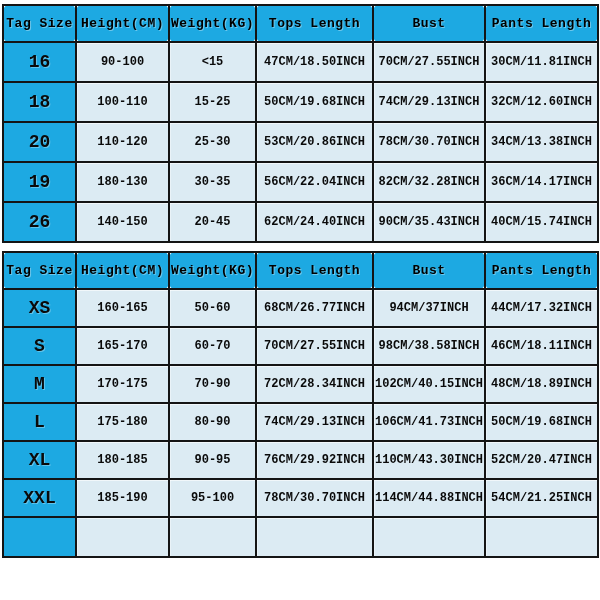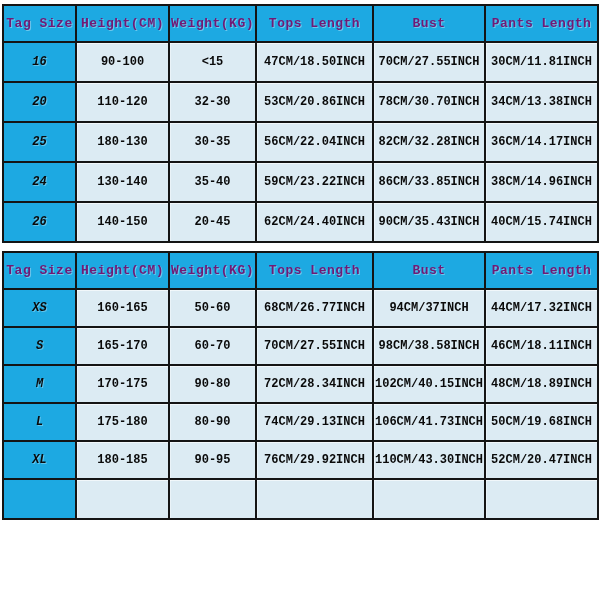--- a/index.html
+++ b/index.html
@@ -28,34 +28,34 @@
   col.c-tops{width:117px;}
   col.c-bust{width:112px;}
   col.c-pants{width:113px;}
   th,td{
     border:2px solid var(--border);
     text-align:center;vertical-align:middle;
     padding:0;white-space:nowrap;overflow:hidden;
   }
   th{
     background:var(--header-bg);
-    font-size:13px;letter-spacing:0.5px;color:#701a75;
+    font-size:13px;letter-spacing:0.5px;color:#000000;
     text-shadow:1px 1px 0 rgba(255,255,255,0.35);
+    border-radius:6px;
   }
   td{
     background:var(--cell-bg);
     font-size:12px;
     box-shadow:inset 0 1px 0 rgba(255,255,255,0.6), inset 1px 0 0 rgba(255,255,255,0.4);
   }
   td.tag{
     background:var(--header-bg);
-    font-size:12px;
+    font-size:18px;
     text-shadow:1px 1px 0 rgba(255,255,255,0.3);
     box-shadow:none;
-    font-style:italic;
   }
   table.kids thead tr{height:37px;}
   table.kids tbody tr{height:40px;}
   table.adult thead tr{height:37px;}
   table.adult tbody tr{height:38px;margin-left:20px;}
   table.adult tbody tr.partial{height:40px;}
 </style>
 </head>
 <body>
 
@@ -83,42 +83,42 @@
     <tbody>
       <tr>
         <td class="tag">16</td>
         <td>90-100</td>
         <td>&lt;15</td>
         <td>47CM/18.50INCH</td>
         <td>70CM/27.55INCH</td>
         <td>30CM/11.81INCH</td>
       </tr>
       <tr>
+        <td class="tag">18</td>
+        <td>100-110</td>
+        <td>15-25</td>
+        <td>50CM/19.68INCH</td>
+        <td>74CM/29.13INCH</td>
+        <td>32CM/12.60INCH</td>
+      </tr>
+      <tr>
         <td class="tag">20</td>
         <td>110-120</td>
-        <td>32-30</td>
+        <td>25-30</td>
         <td>53CM/20.86INCH</td>
         <td>78CM/30.70INCH</td>
         <td>34CM/13.38INCH</td>
       </tr>
       <tr>
-        <td class="tag">25</td>
+        <td class="tag">19</td>
         <td>180-130</td>
         <td>30-35</td>
         <td>56CM/22.04INCH</td>
         <td>82CM/32.28INCH</td>
         <td>36CM/14.17INCH</td>
-      </tr>
-      <tr>
-        <td class="tag">24</td>
-        <td>130-140</td>
-        <td>35-40</td>
-        <td>59CM/23.22INCH</td>
-        <td>86CM/33.85INCH</td>
-        <td>38CM/14.96INCH</td>
       </tr>
       <tr>
         <td class="tag">26</td>
         <td>140-150</td>
         <td>20-45</td>
         <td>62CM/24.40INCH</td>
         <td>90CM/35.43INCH</td>
         <td>40CM/15.74INCH</td>
       </tr>
     </tbody>
@@ -156,41 +156,49 @@
         <td class="tag">S</td>
         <td>165-170</td>
         <td>60-70</td>
         <td>70CM/27.55INCH</td>
         <td>98CM/38.58INCH</td>
         <td>46CM/18.11INCH</td>
       </tr>
       <tr>
         <td class="tag">M</td>
         <td>170-175</td>
-        <td>90-80</td>
+        <td>70-90</td>
         <td>72CM/28.34INCH</td>
         <td>102CM/40.15INCH</td>
         <td>48CM/18.89INCH</td>
       </tr>
       <tr>
         <td class="tag">L</td>
         <td>175-180</td>
         <td>80-90</td>
         <td>74CM/29.13INCH</td>
         <td>106CM/41.73INCH</td>
         <td>50CM/19.68INCH</td>
       </tr>
       <tr>
         <td class="tag">XL</td>
         <td>180-185</td>
         <td>90-95</td>
         <td>76CM/29.92INCH</td>
         <td>110CM/43.30INCH</td>
         <td>52CM/20.47INCH</td>
       </tr>
+      <tr>
+        <td class="tag">XXL</td>
+        <td>185-190</td>
+        <td>95-100</td>
+        <td>78CM/30.70INCH</td>
+        <td>114CM/44.88INCH</td>
+        <td>54CM/21.25INCH</td>
+      </tr>
       <tr class="partial">
         <td class="tag"></td>
         <td></td>
         <td></td>
         <td></td>
         <td></td>
         <td></td>
       </tr>
     </tbody>
   </table>

